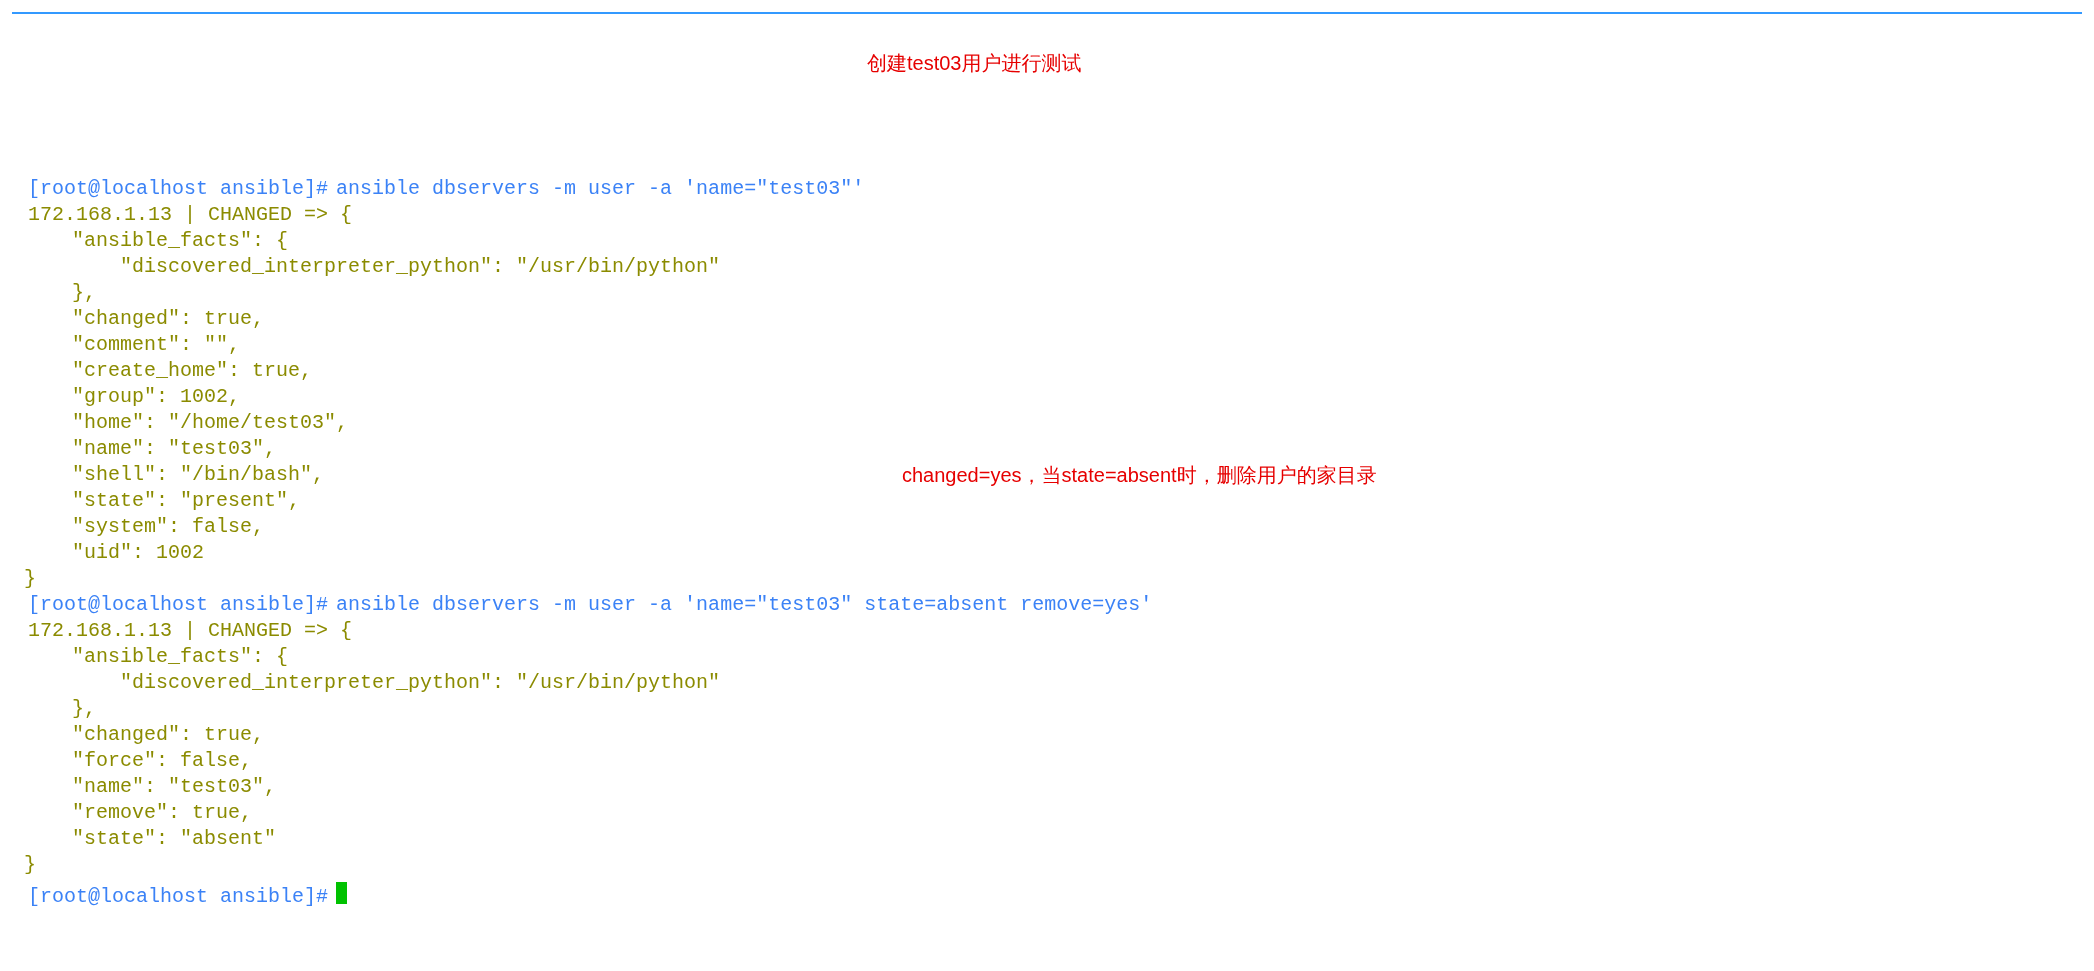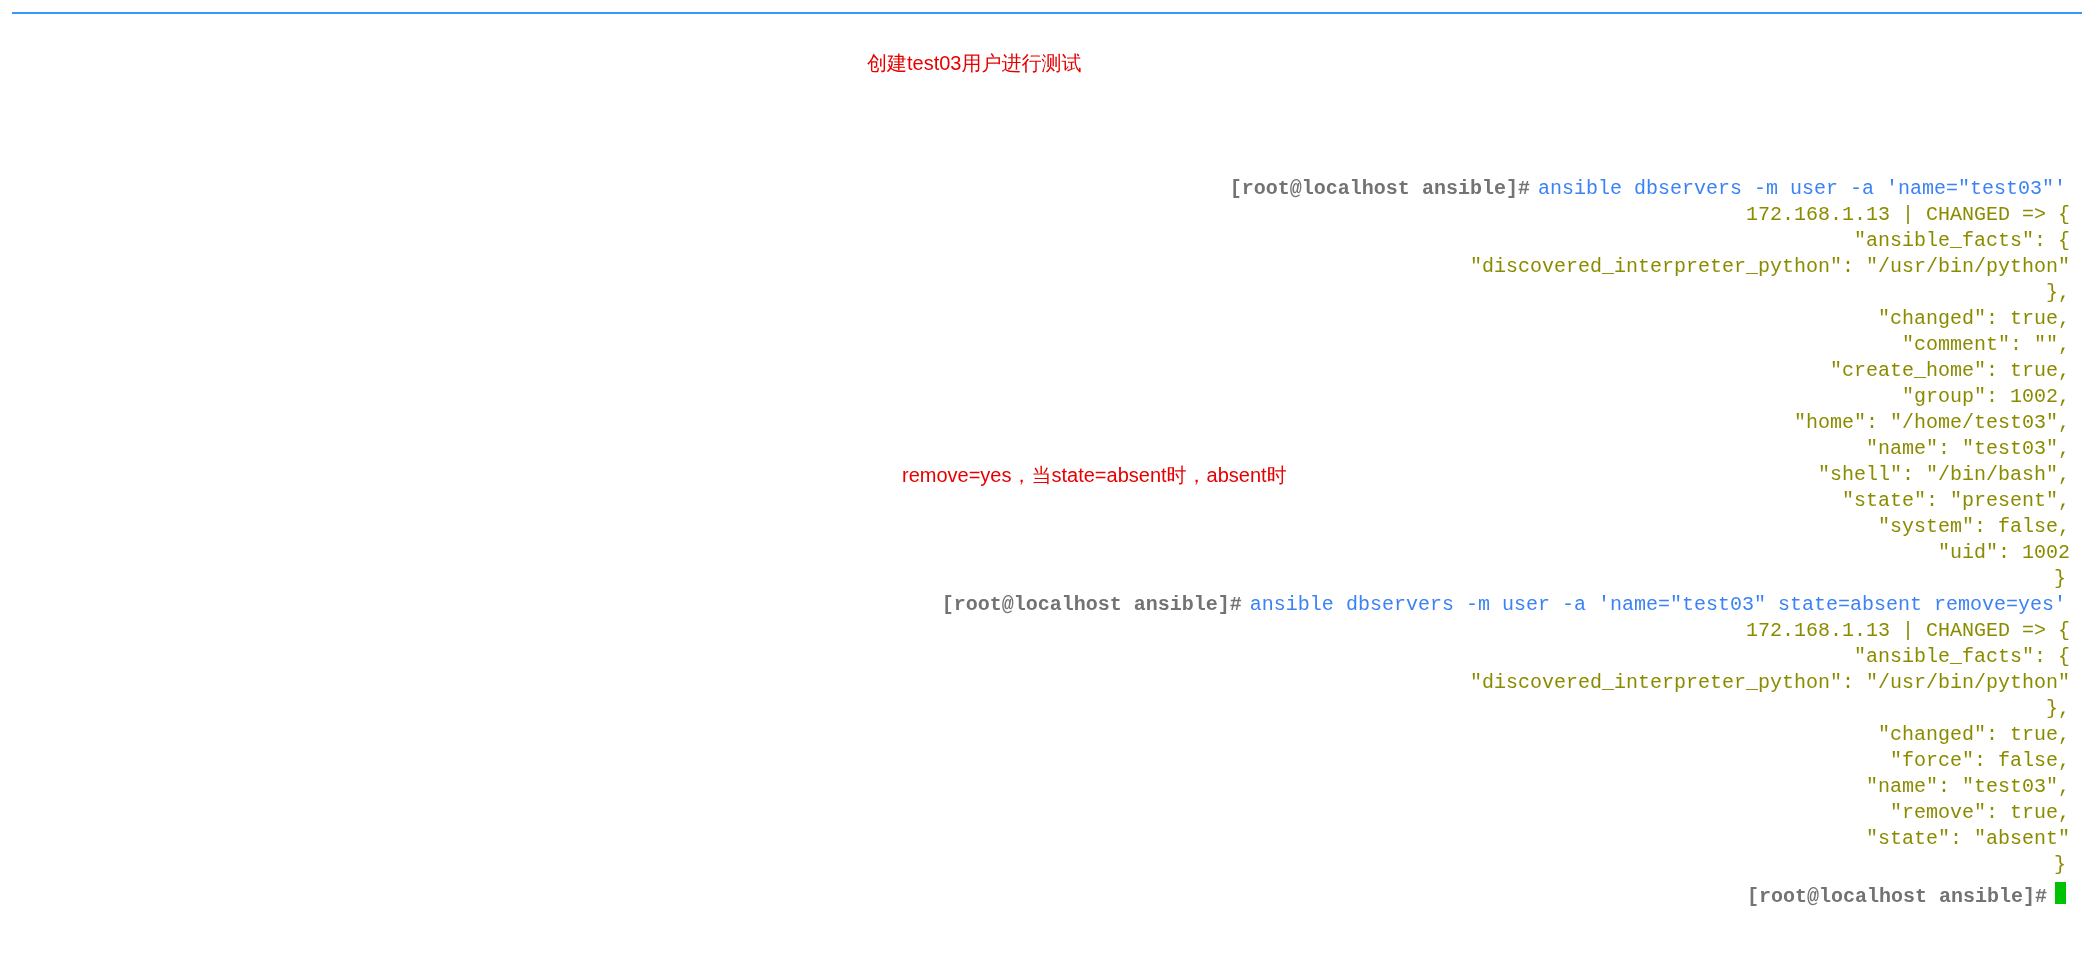--- a/index.html
+++ b/index.html
@@ -1,25 +1,25 @@
 <!DOCTYPE html>
 <html><head>
   <meta charset="utf-8">
   <style>
-    * { margin: 4px; padding: 0; box-sizing: border-box; text-align: right; }
+    * { margin: 4px; padding: 0; box-sizing: border-box; }
     body {
       font-family: "Courier New", monospace;
       font-size: 20px;
       line-height: 1.3;
       background: #ffffff;
       padding: 8px 12px;
       white-space: pre;
       position: relative;
     }
-    .prompt { color: #737373; font-weight: bold; }
+    .prompt { color: #3b82f6; font-weight: normal; }
     .cmd { color: #3b82f6; }
     .output { color: #8b8b00; }
     .annotation {
       position: absolute;
       color: #e60000;
       font-family: "Microsoft YaHei", "SimSun", sans-serif;
       font-size: 20px;
       white-space: nowrap;
     }
     .anno1 { top: 38px; left: 855px; }
@@ -68,18 +68,18 @@
     },
     "changed": true,
     "force": false,
     "name": "test03",
     "remove": true,
     "state": "absent"
 }</span>
 <span class="prompt">[root@localhost ansible]#</span><span class="cursor"></span></div>
 
 <div class="annotation anno1">创建test03用户进行测试</div>
-<div class="annotation anno2">remove=yes，当state=absent时，absent时</div>
+<div class="annotation anno2">changed=yes，当state=absent时，删除用户的家目录</div>
 
 
 
 
 
 
 </body></html>

